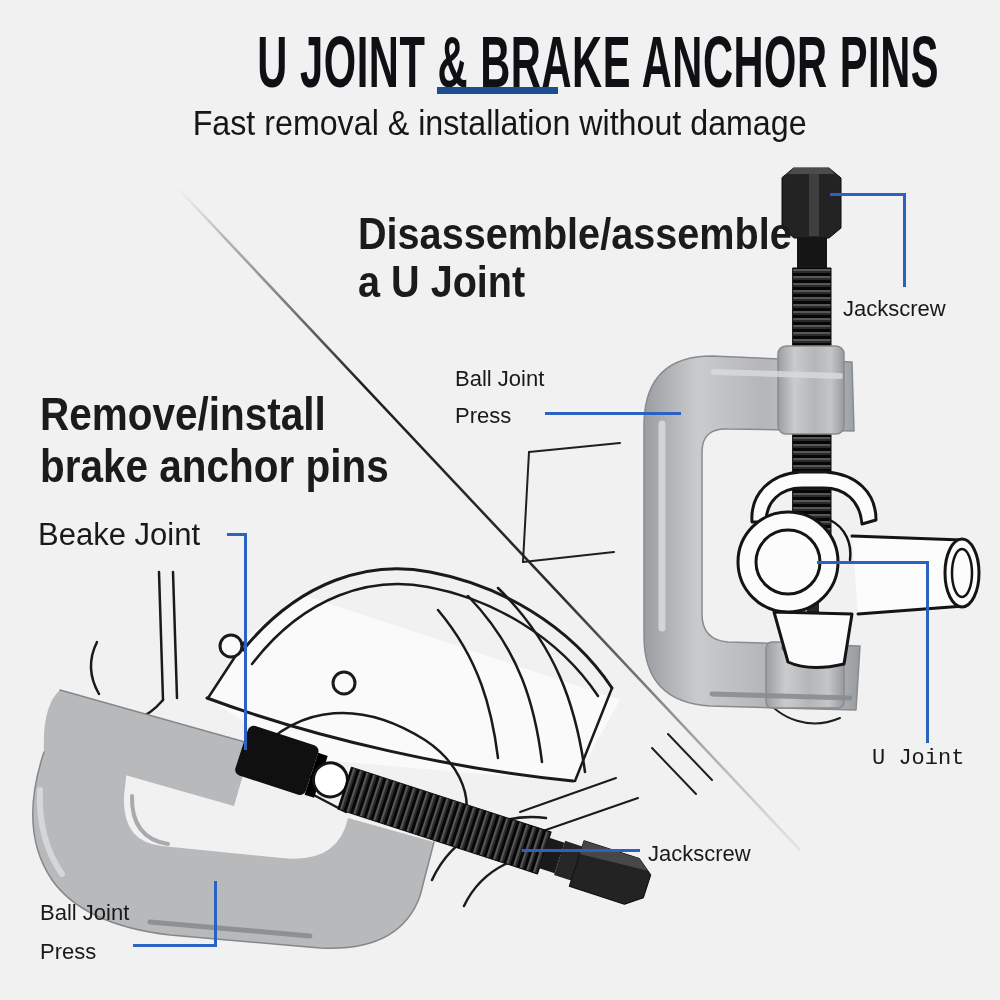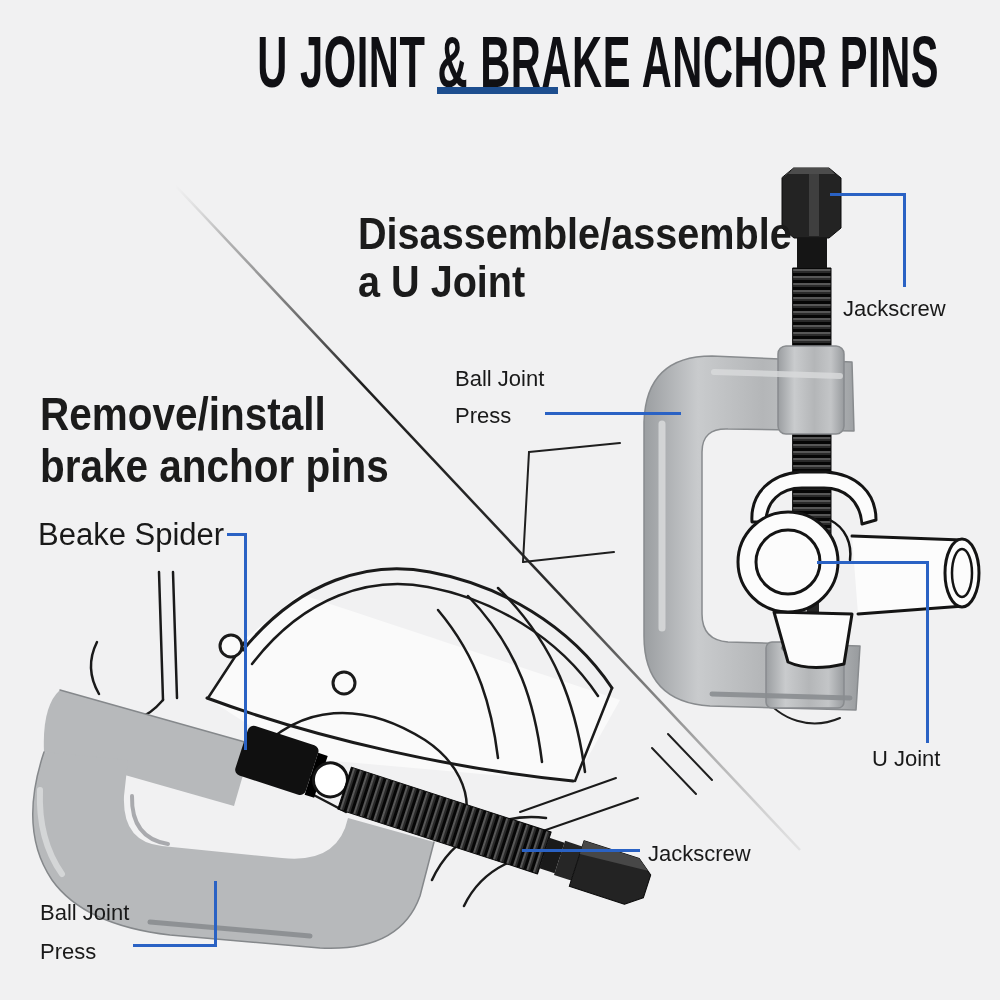--- a/index.html
+++ b/index.html
@@ -168,20 +168,23 @@
         <polygon points="588,764 646,764 662,776 662,800 646,812 588,812" fill="#232323" stroke="#0b0b0b" stroke-width="1"></polygon>
         <polygon points="588,764 646,764 658,773 588,778" fill="#474747"></polygon>
       </g>
     </g>
   </svg>
 
   <div class="title-wrap">
     <div class="title">U JOINT &amp; BRAKE ANCHOR PINS</div>
   </div>
   <div class="title-underline"></div>
+  <div class="subtitle-wrap">
+    <div class="subtitle">Fast removal &amp; installation without damage</div>
+  </div>
 
   <div class="heading heading-right">
     <div>Disassemble/assemble</div>
     <div>a U Joint</div>
   </div>
   <div class="heading heading-left">
     <div>Remove/install</div>
     <div>brake anchor pins</div>
   </div>
 
@@ -190,23 +193,23 @@
   <div class="label" style="left:843px;top:290px;">Jackscrew</div>
 
   <div class="label" style="left:455px;top:360px;">
     <div>Ball Joint</div>
     <div>Press</div>
   </div>
   <div class="leader" style="left:545px;top:412px;width:136px;height:3px;"></div>
 
   <div class="leader" style="left:817px;top:561px;width:112px;height:3px;"></div>
   <div class="leader" style="left:926px;top:561px;width:3px;height:182px;"></div>
-  <div class="label" style="left:872px;top:740px;">U Joint</div>
-
-  <div class="label" style="left:38px;top:516px;font-size:31px;">Beake Spider</div>
+  <div class="label" style="left:872px;top:740px;font-family:Liberation Mono, monospace;">U Joint</div>
+
+  <div class="label" style="left:38px;top:516px;font-size:31px;">Beake Joint</div>
   <div class="leader" style="left:227px;top:533px;width:20px;height:3px;"></div>
   <div class="leader" style="left:244px;top:533px;width:3px;height:217px;"></div>
 
   <div class="leader" style="left:522px;top:849px;width:118px;height:3px;"></div>
   <div class="label" style="left:648px;top:835px;">Jackscrew</div>
 
   <div class="label" style="left:40px;top:893px;line-height:39px;">
     <div>Ball Joint</div>
     <div>Press</div>
   </div>

